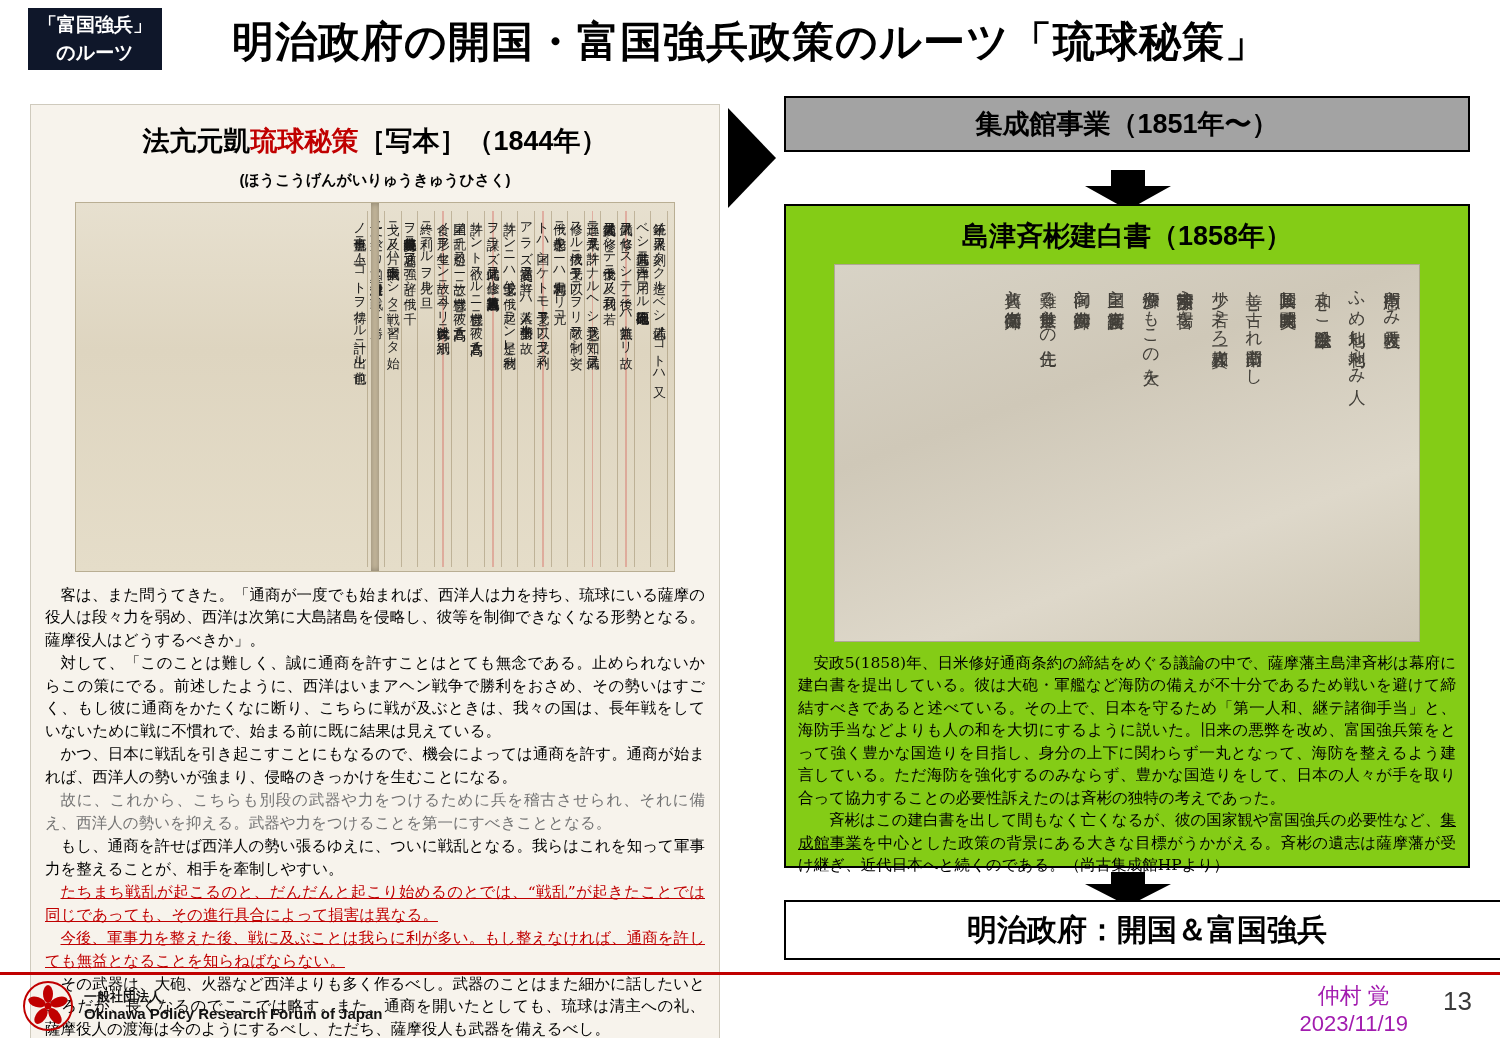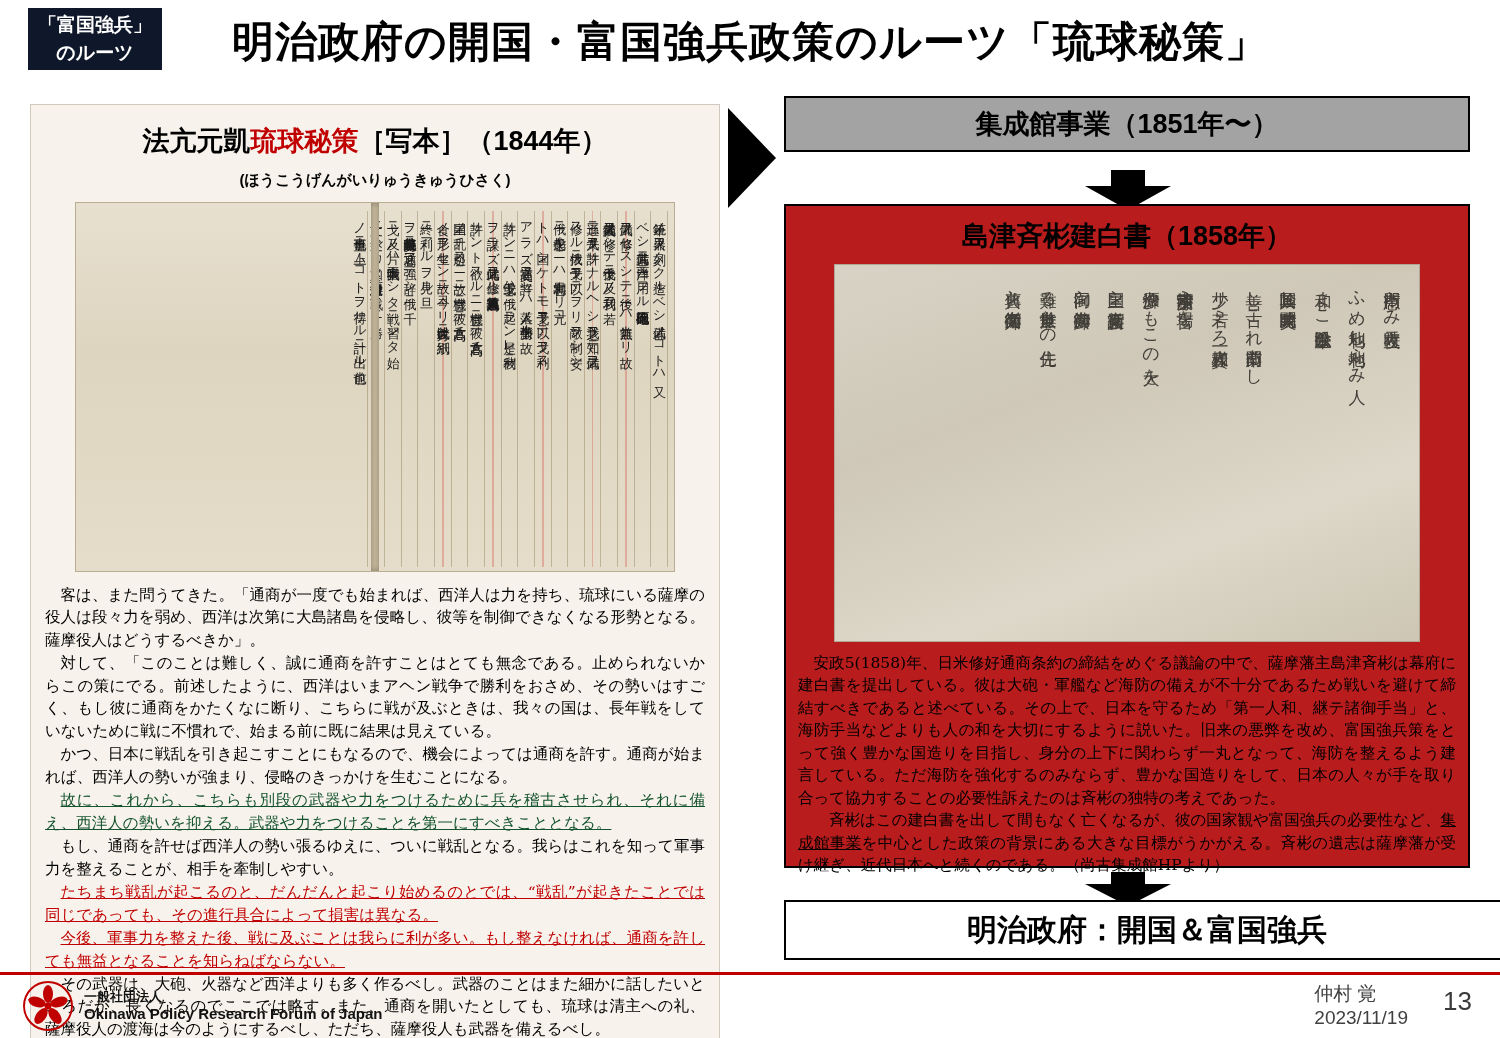--- a/index.html
+++ b/index.html
@@ -106,21 +106,21 @@
   .mcol.red { color: #1a1a1a; background: linear-gradient(90deg, rgba(200,0,0,.0) 0 45%, rgba(200,0,0,.22) 45% 55%, rgba(200,0,0,0) 55% 100%); }
 
   .left-body {
     margin-top: 12px;
     font-size: 15.5px;
     line-height: 1.45;
     font-family: "DejaVu Serif", serif;
     text-align: justify;
   }
   .left-body p { margin: 0 0 1px 0; text-indent: 1em; }
-  .red-hl { color: #14532d; text-decoration: underline; }
+  .red-hl { color: #737373; }
   .red-u { color: #c00000; text-decoration: underline; }
 
   
   .big-arrow {
     position: absolute;
     left: 728px; top: 108px;
     width: 48px; height: 100px;
   }
 
   
@@ -138,21 +138,21 @@
     position: absolute;
     left: 1085px; top: 170px;
     width: 86px; height: 40px;
   }
   .box-kenpakusho {
     position: absolute;
     left: 784px; top: 204px;
     width: 686px; height: 664px;
     border: 2px solid #000;
     box-sizing: border-box;
-    background: #b91c1c;
+    background: #84cc16;
     padding: 8px 12px;
   }
   .kenpaku-title {
     text-align: center;
     font-size: 27px;
     font-weight: bold;
     margin-top: 4px;
   }
   .kenpaku-photo {
     margin: 10px auto 0;
@@ -223,23 +223,23 @@
     position: relative;
     margin-right: 10px;
   }
   .footer-text .f1 { font-size: 13px; font-weight: bold; color: #111; line-height: 1.1;}
   .footer-text .f2 { font-size: 27px; font-weight: bold; color: #111; line-height: 1.15;}
   .footer-text .f3 { font-size: 15px; font-weight: bold; color: #111; line-height: 1.15;}
 
   .footer-author {
     position: absolute;
     right: 92px; top: 982px;
-    text-align: left;
-    font-size: 19px;
-    color: #404040;
+    text-align: center;
+    font-size: 22px;
+    color: #a21caf;
     line-height: 1.25;
   }
   .page-num {
     position: absolute;
     right: 28px; top: 986px;
     font-size: 26px;
     color: #3a3a3a;
   }
 </style>
 </head>

